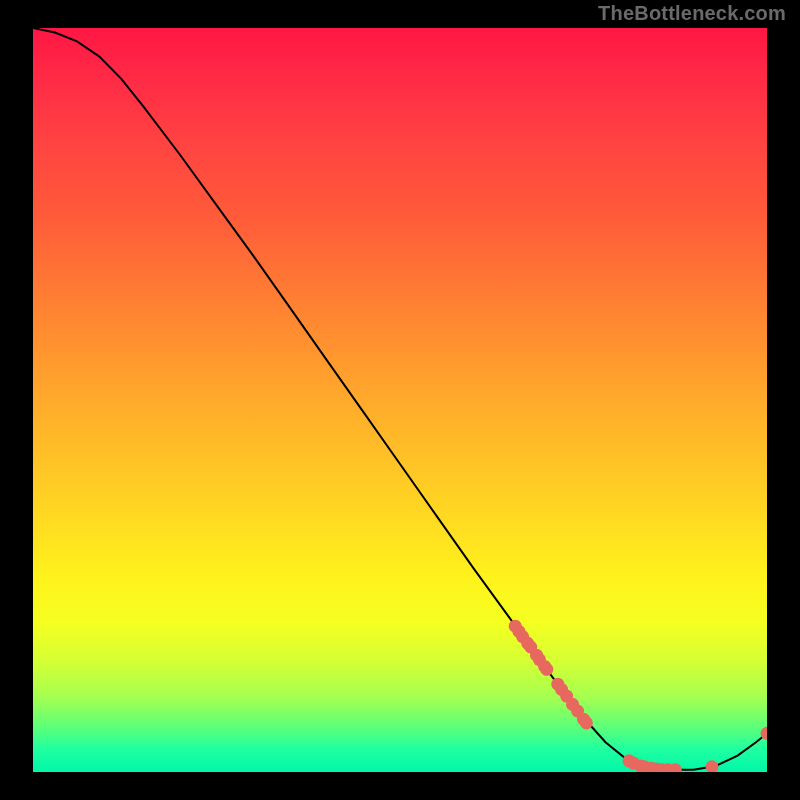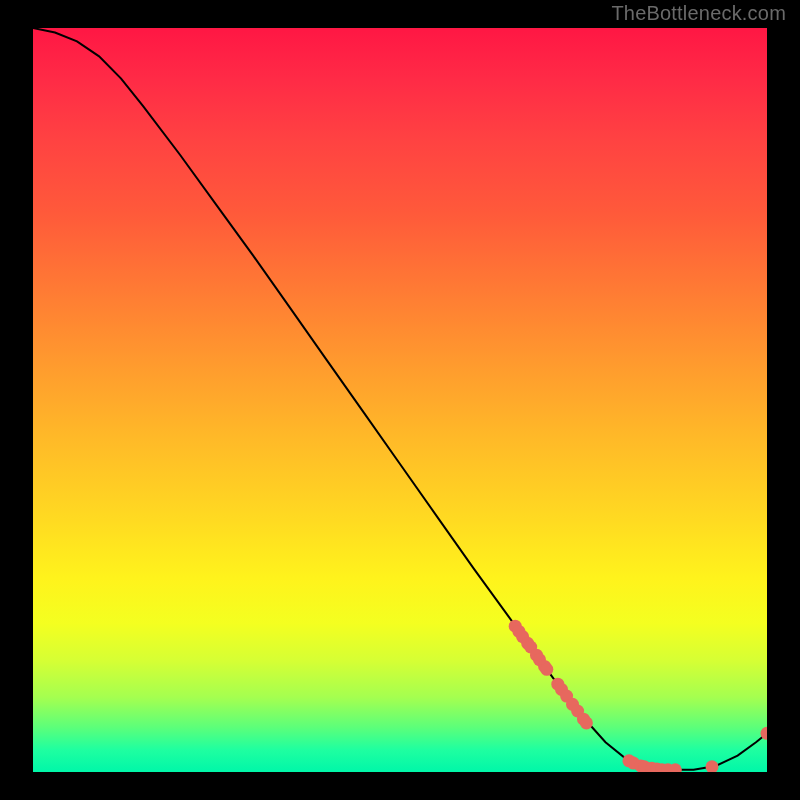--- a/index.html
+++ b/index.html
@@ -16,21 +16,21 @@
     width: 800px;
     height: 800px;
     background: #000;
   }
   .watermark {
     position: absolute;
     top: 2px;
     right: 14px;
     color: #6a6a6a;
     font-size: 20px;
-    font-weight: 400;
+    font-weight: 700;
     letter-spacing: 0.2px;
     user-select: none;
   }
   .plot {
     position: absolute;
     left: 33px;
     top: 28px;
     width: 734px;
     height: 744px;
   }

